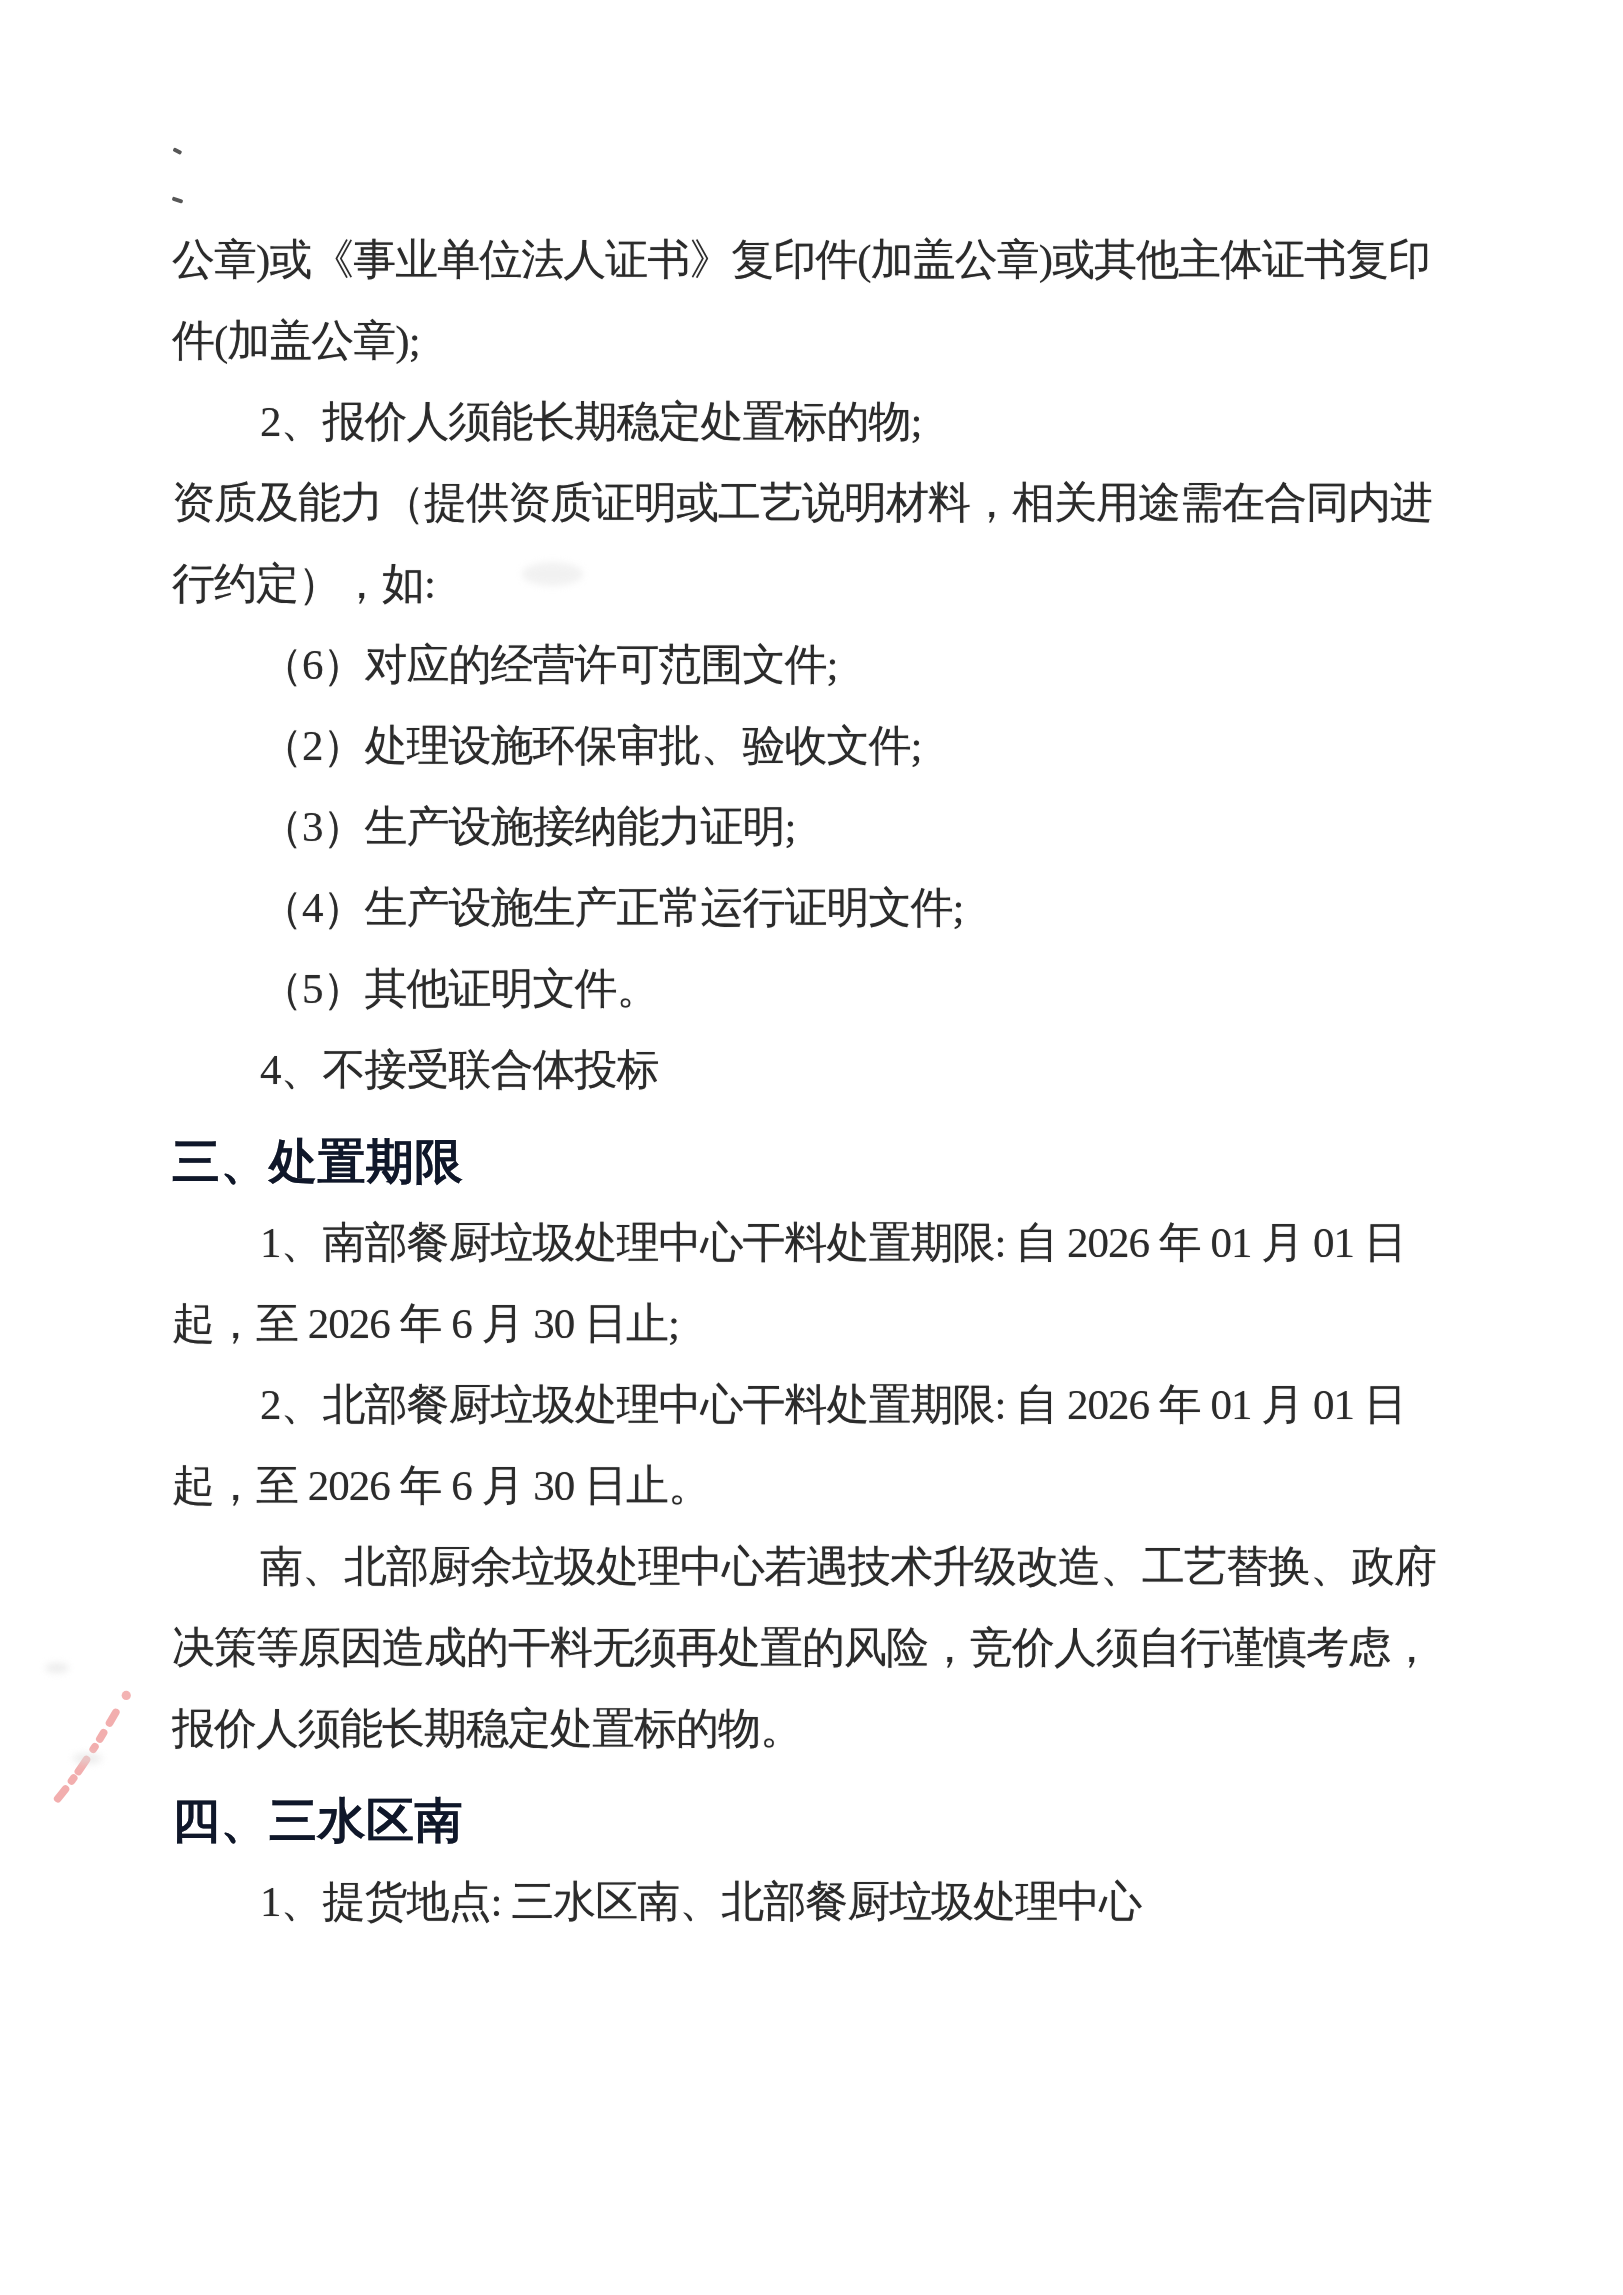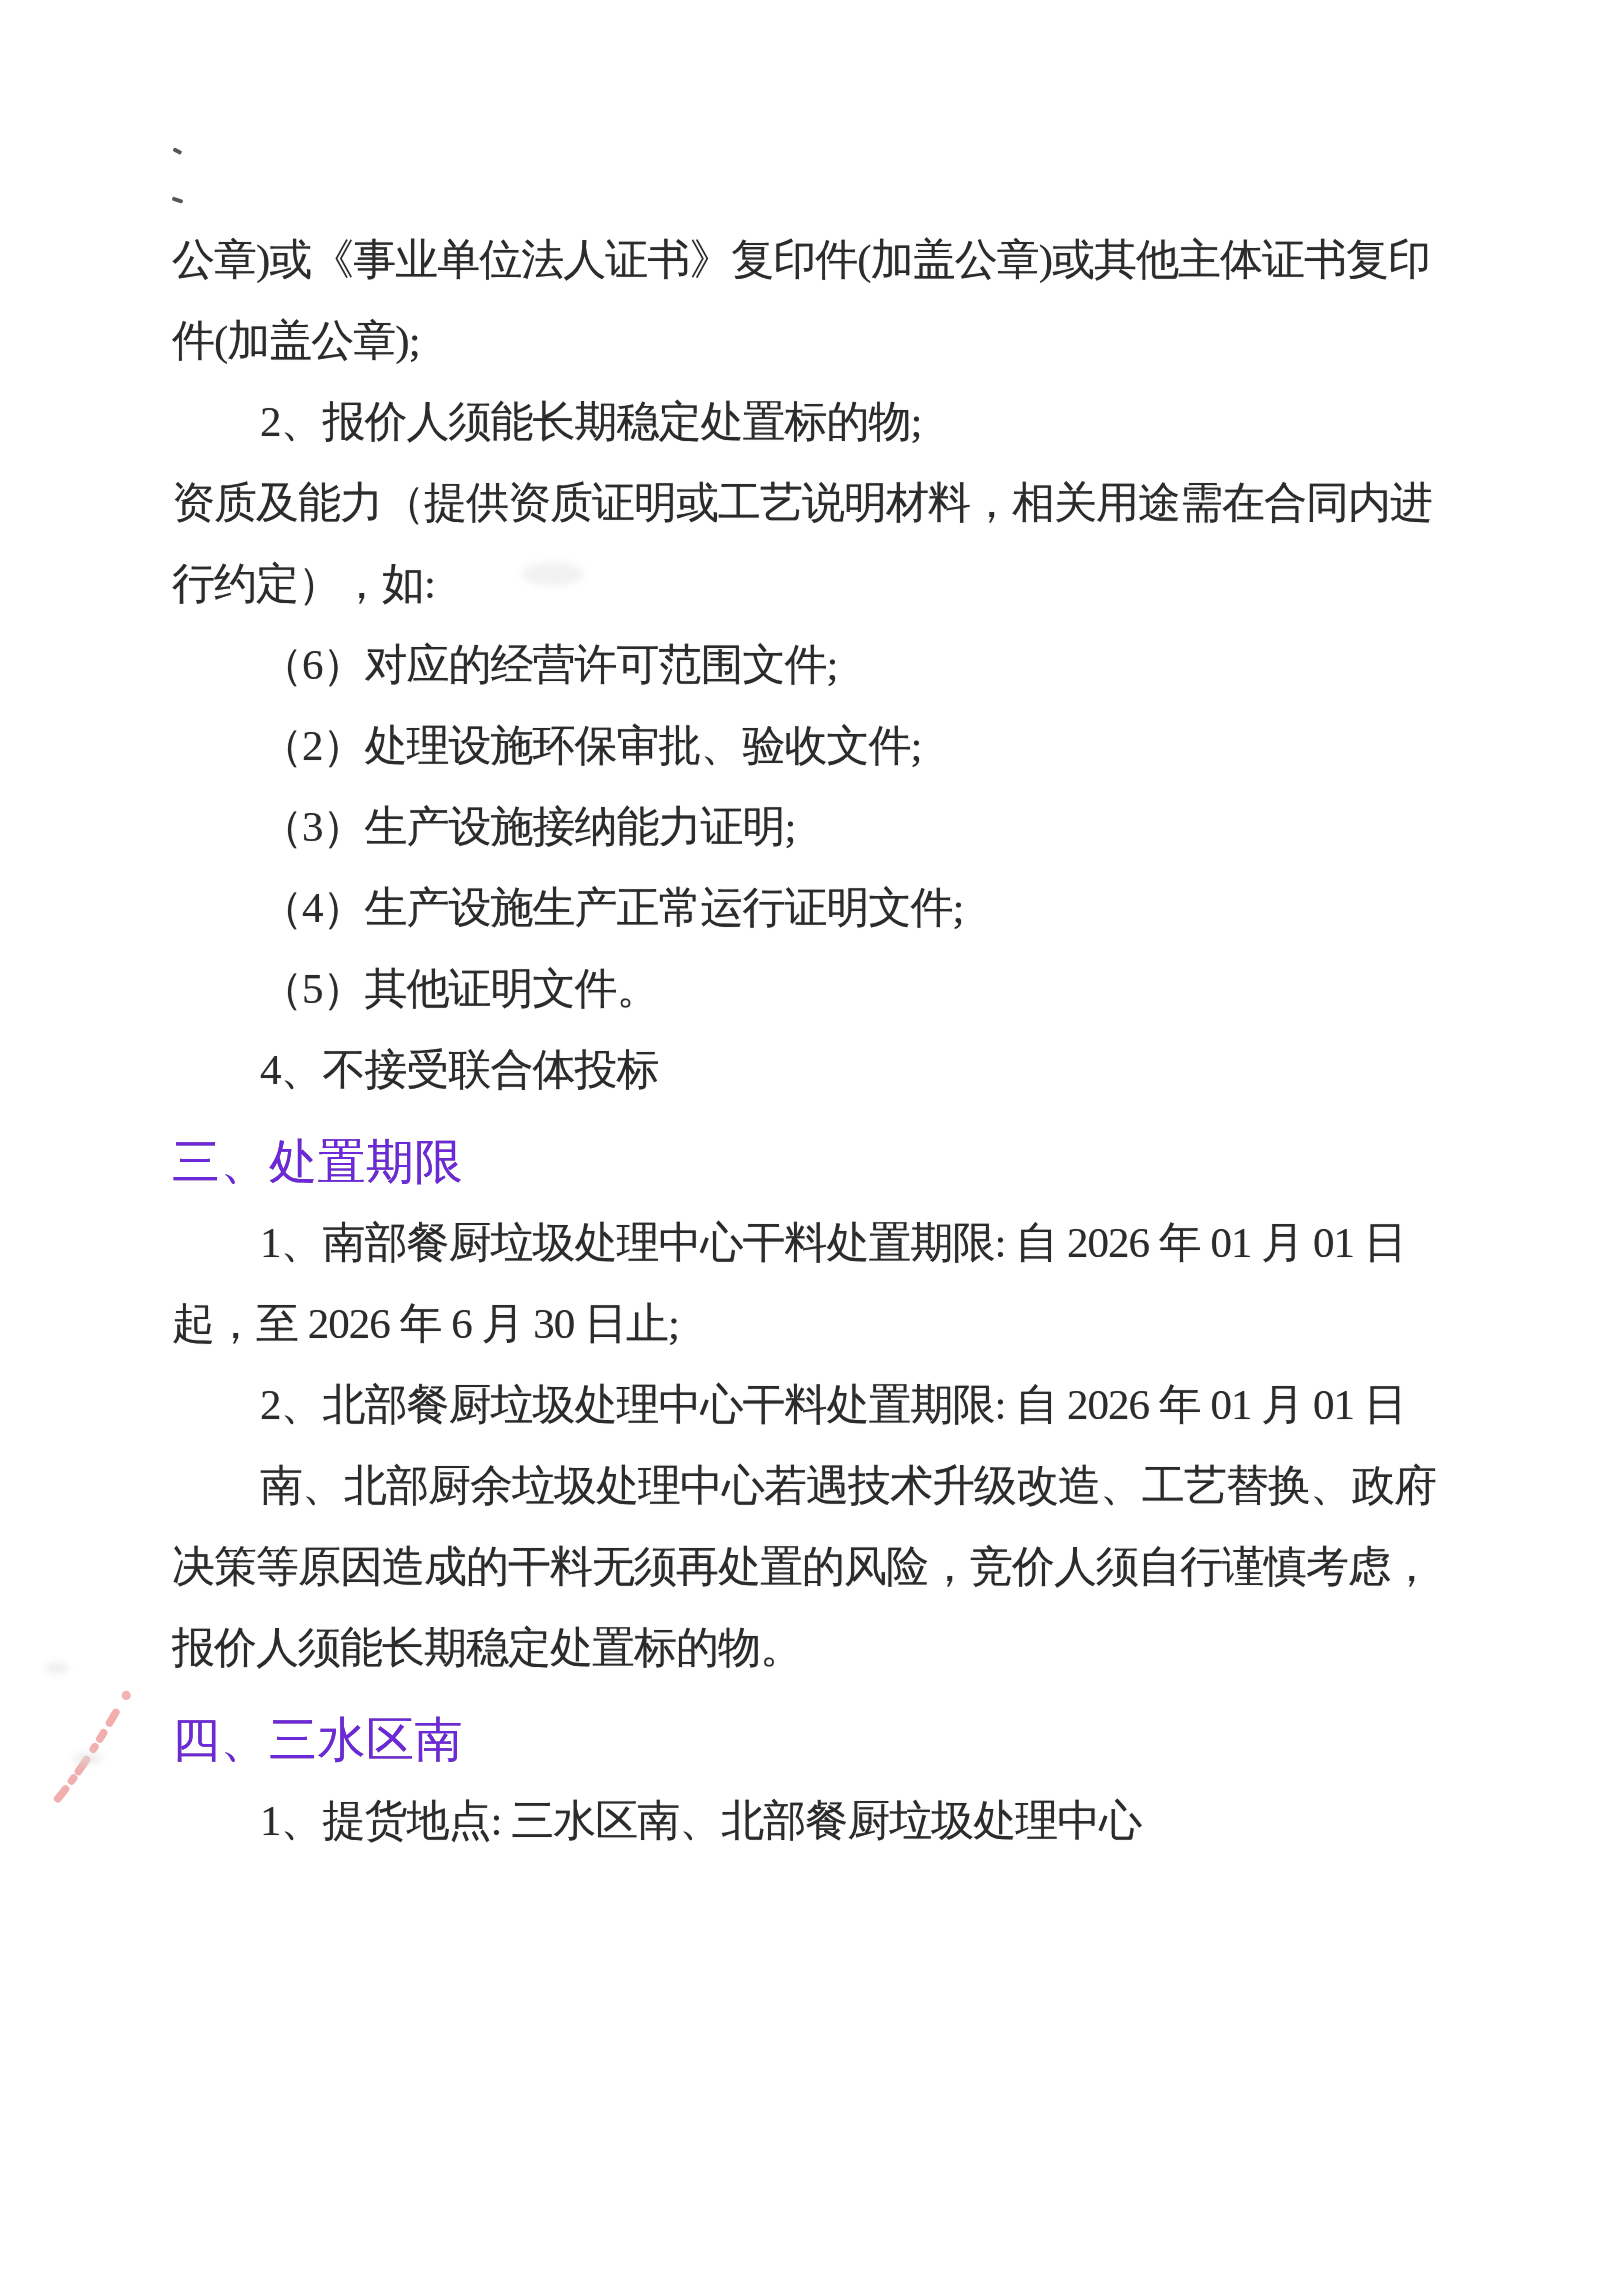--- a/index.html
+++ b/index.html
@@ -27,24 +27,24 @@
     font-family: "Liberation Serif", "DejaVu Serif", serif;
     letter-spacing: -1px;
     white-space: nowrap;
     text-shadow: 0 0 0.8px rgba(48,48,48,0.55);
   }
 
   .line.indent { padding-left: 88px; }
 
   .line.heading {
     font-family: "DejaVu Sans", "Liberation Sans", sans-serif;
-    font-weight: 400;
+    font-weight: 700;
     font-size: 48px;
     letter-spacing: 0.5px;
-    color: #6d28d9;
+    color: #0f172a;
     margin-top: 11.2px;
     text-shadow: 0 0 0.5px rgba(20,20,20,0.6);
   }
 
   
   .pen-mark {
     position: absolute;
     left: 31px;
     top: 1677px;
     width: 123px;
@@ -100,20 +100,21 @@
     <div class="line indent">（6）对应的经营许可范围文件;</div>
     <div class="line indent">（2）处理设施环保审批、验收文件;</div>
     <div class="line indent">（3）生产设施接纳能力证明;</div>
     <div class="line indent">（4）生产设施生产正常运行证明文件;</div>
     <div class="line indent">（5）其他证明文件。</div>
     <div class="line indent">4、不接受联合体投标</div>
     <div class="line heading">三、处置期限</div>
     <div class="line indent">1、南部餐厨垃圾处理中心干料处置期限: 自 2026 年 01 月 01 日</div>
     <div class="line">起，至 2026 年 6 月 30 日止;</div>
     <div class="line indent">2、北部餐厨垃圾处理中心干料处置期限: 自 2026 年 01 月 01 日</div>
+    <div class="line">起，至 2026 年 6 月 30 日止。</div>
     <div class="line indent">南、北部厨余垃圾处理中心若遇技术升级改造、工艺替换、政府</div>
     <div class="line">决策等原因造成的干料无须再处置的风险，竞价人须自行谨慎考虑，</div>
     <div class="line">报价人须能长期稳定处置标的物。</div>
     <div class="line heading">四、三水区南</div>
     <div class="line indent">1、提货地点: 三水区南、北部餐厨垃圾处理中心</div>
   </div>
 
 </div>
 
 

